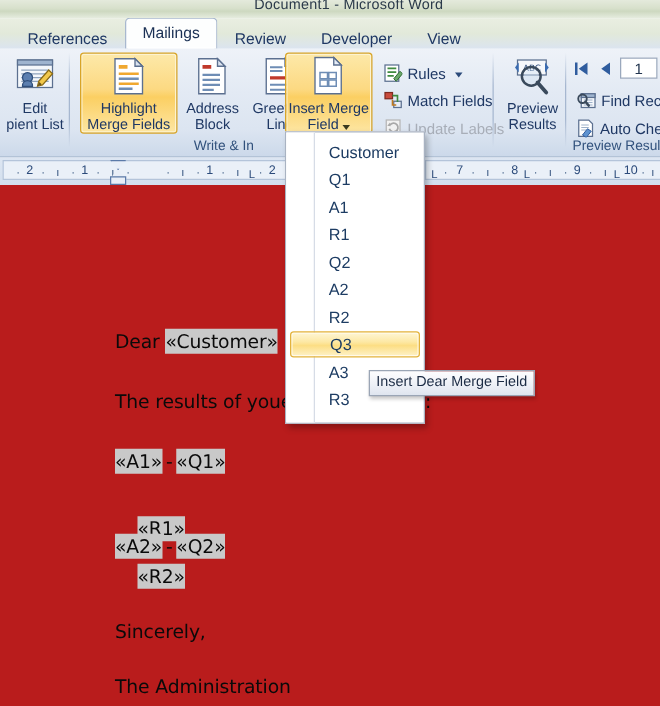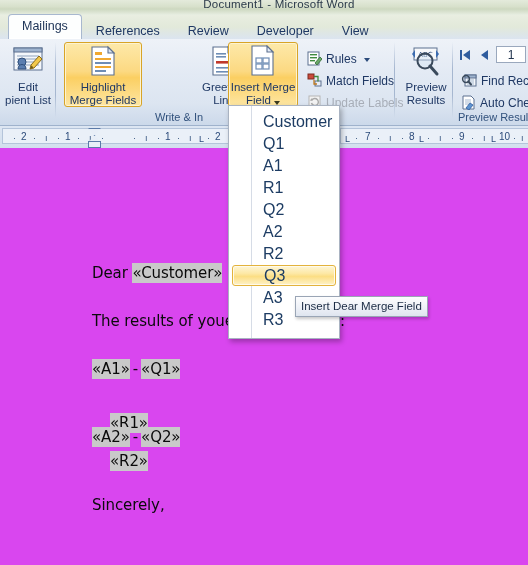--- a/index.html
+++ b/index.html
@@ -210,21 +210,21 @@
     color: #2b4a7a;
     line-height: 8px;
   }
 
   
   #document {
     position: absolute;
     left: 0; top: 148px;
     width: 528px;
     height: 417px;
-    background: #d946ef;
+    background: #b91c1c;
   }
   .doc-line {
     position: absolute;
     font-family: "DejaVu Sans", sans-serif;
     font-size: 15px;
     color: #0a0a0a;
     white-space: nowrap;
     letter-spacing: -0.1px;
   }
   .mf {
@@ -249,21 +249,21 @@
     width: 22px; height: 100%;
     background: #ffffff;
     border-right: 1px solid #d6dce6;
   }
   .menu-item {
     position: absolute;
     left: 3px;
     width: 104px;
     height: 21px;
     line-height: 21px;
-    font-size: 16px;
+    font-size: 13px;
     color: #1d3c63;
     padding-left: 31px;
     box-sizing: border-box;
     white-space: nowrap;
   }
   .menu-item.highlight {
     background: linear-gradient(to bottom, #fef6d6 0%, #fde8a4 40%, #fcde84 55%, #fef2c8 100%);
     border: 1px solid #e3b33c;
     border-radius: 3px;
     box-shadow: 0 0 0 1px #fffaea inset;
@@ -291,22 +291,22 @@
 </style>
 </head>
 <body>
 
 <div id="titlebar">
   <div class="title-text">Document1  -  Microsoft Word</div>
 </div>
 
 <div id="tabstrip">
   <div class="tabs">
+    <div class="tab">References</div>
     <div class="tab active">Mailings</div>
-    <div class="tab">References</div>
     <div class="tab">Review</div>
     <div class="tab">Developer</div>
     <div class="tab">View</div>
   </div>
 </div>
 
 <div id="ribbon">
 
   <div class="big-btn" style="left:-4px; width:62px;">
     <span class="icon-wrap">
@@ -340,20 +340,37 @@
         <rect x="6" y="13" width="16" height="2" fill="#f0a830"></rect>
         <rect x="6" y="17" width="16" height="2" fill="#6e8db5"></rect>
         <rect x="6" y="21" width="16" height="2" fill="#f0a830"></rect>
         <rect x="6" y="25" width="11" height="2" fill="#6e8db5"></rect>
       </svg>
     </span>
     <span class="lbl">Highlight</span>
     <span class="lbl">Merge Fields</span>
   </div>
 
+  <div class="big-btn" style="left:142px; width:54px;">
+    <span class="icon-wrap">
+      <svg width="26" height="32" viewBox="0 0 26 32" style="margin:0 auto;">
+        <path d="M2 2 h15 l6 6 v22 h-21 z" fill="#ffffff" stroke="#5c7090" stroke-width="1.1"></path>
+        <path d="M17 2 v6 h6 z" fill="#dbe4f0" stroke="#5c7090" stroke-width="1.1"></path>
+        <rect x="5" y="7" width="7" height="3" fill="#c0392b"></rect>
+        <g fill="#6e8db5">
+          <rect x="5" y="14" width="14" height="1.8"></rect>
+          <rect x="5" y="18" width="14" height="1.8"></rect>
+          <rect x="5" y="22" width="14" height="1.8"></rect>
+          <rect x="5" y="26" width="9" height="1.8"></rect>
+        </g>
+      </svg>
+    </span>
+    <span class="lbl">Address</span>
+    <span class="lbl">Block</span>
+  </div>
 
   <div class="big-btn" style="left:196px; width:54px;">
     <span class="icon-wrap">
       <svg width="26" height="32" viewBox="0 0 26 32" style="margin:0 auto;">
         <path d="M2 2 h15 l6 6 v22 h-21 z" fill="#ffffff" stroke="#5c7090" stroke-width="1.1"></path>
         <path d="M17 2 v6 h6 z" fill="#dbe4f0" stroke="#5c7090" stroke-width="1.1"></path>
         <g fill="#6e8db5">
           <rect x="5" y="8" width="10" height="1.6"></rect>
           <rect x="5" y="11" width="10" height="1.6"></rect>
         </g>
@@ -565,20 +582,21 @@
   </div>
 
   <div class="doc-line" style="left:92px; top:280px;">
     <span class="mf">«A2»</span><span style="padding:0 3px;">-</span><span class="mf">«Q2»</span>
   </div>
   <div class="doc-line" style="left:110px; top:304px;">
     <span class="mf">«R2»</span>
   </div>
 
   <div class="doc-line" style="left:92px; top:348px;">Sincerely,</div>
+  <div class="doc-line" style="left:92px; top:392px;">The Administration</div>
 </div>
 
 <div id="merge-dropdown">
   <div class="gutter"></div>
   <div class="menu-item" style="top:5px;">Customer</div>
   <div class="menu-item" style="top:27px;">Q1</div>
   <div class="menu-item" style="top:49px;">A1</div>
   <div class="menu-item" style="top:71px;">R1</div>
   <div class="menu-item" style="top:93px;">Q2</div>
   <div class="menu-item" style="top:115px;">A2</div>

